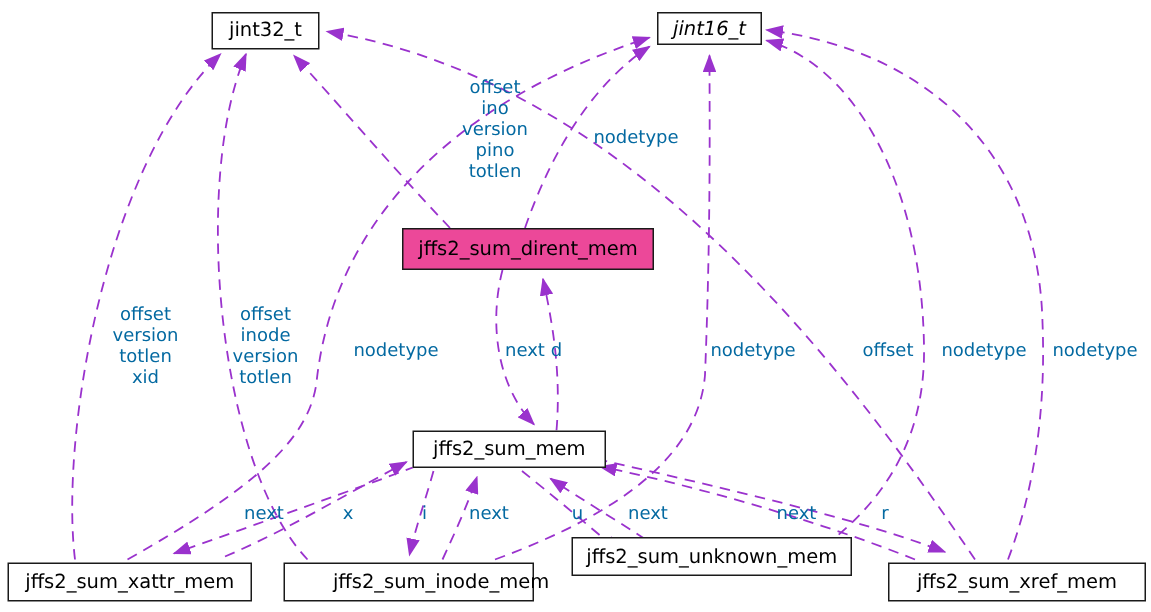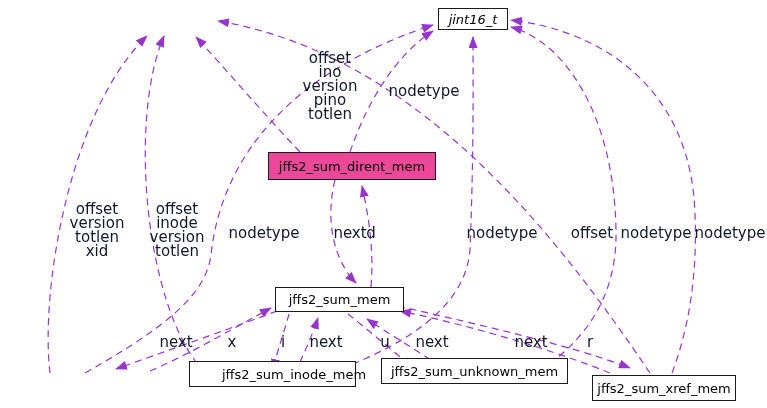--- a/index.html
+++ b/index.html
@@ -17,21 +17,21 @@
     background:#ffffff;
     border:1.4px solid #1a1a1a;
     display:flex;align-items:center;justify-content:center;
     font-size:13px;color:#000;
     white-space:nowrap;
   }
   .node.highlight{background:#ec4899;}
   .elabel{
     position:absolute;
     transform:translateX(-50%);
-    font-size:15px;line-height:14px;color:#0f172a;
+    font-size:12px;line-height:14px;color:#0369a1;
     white-space:pre-line;
     text-align:center;
   }
 </style>
 </head>
 <body>
 
 <div id="canvas">
 
   <svg id="edges" width="767" height="408" viewBox="0 0 767 408">
@@ -56,26 +56,28 @@
       <path d="M 295 373 C 302 358, 312 336, 318 318" marker-end="url(#arr)"></path>
       <path d="M 450 373 C 425 355, 392 336, 367 319" marker-end="url(#arr)"></path>
       <path d="M 610 373 C 540 345, 455 322, 400 311" marker-end="url(#arr)"></path>
       <path d="M 277 311 C 240 325, 175 348, 116 369" marker-end="url(#arr)"></path>
       <path d="M 289 314 C 284 332, 277 352, 273 370" marker-end="url(#arr)"></path>
       <path d="M 348 314 C 368 330, 392 350, 413 368" marker-end="url(#arr)"></path>
       <path d="M 398 306 C 480 325, 570 345, 630 368" marker-end="url(#arr)"></path>
     </g>
   </svg>
 
+  <div class="node" style="left:141px;top:8px;width:72px;height:25px;">jint32_t</div>
   <div class="node" style="left:438px;top:8px;width:70px;height:22px;font-style:italic;">jint16_t</div>
   <div class="node highlight" style="left:268px;top:152px;width:168px;height:28px;">jffs2_sum_dirent_mem</div>
   <div class="node" style="left:275px;top:287px;width:129px;height:25px;">jffs2_sum_mem</div>
-  <div class="node" style="left:189px;top:361px;width:167px;height:26px;padding-left:43px;">jffs2_sum_inode_mem</div>
+  <div class="node" style="left:5px;top:375px;width:163px;height:26px;">jffs2_sum_xattr_mem</div>
+  <div class="node" style="left:189px;top:375px;width:167px;height:26px;padding-left:43px;">jffs2_sum_inode_mem</div>
   <div class="node" style="left:381px;top:358px;width:187px;height:26px;">jffs2_sum_unknown_mem</div>
-  <div class="node" style="left:592px;top:375px;width:144px;height:26px;">jffs2_sum_xref_mem</div>
+  <div class="node" style="left:592px;top:375px;width:172px;height:26px;">jffs2_sum_xref_mem</div>
 
   <div class="elabel" style="left:330px;top:51px;">offset
 ino
 version
 pino
 totlen</div>
   <div class="elabel" style="left:424px;top:84px;">nodetype</div>
   <div class="elabel" style="left:97px;top:202px;">offset
 version
 totlen

